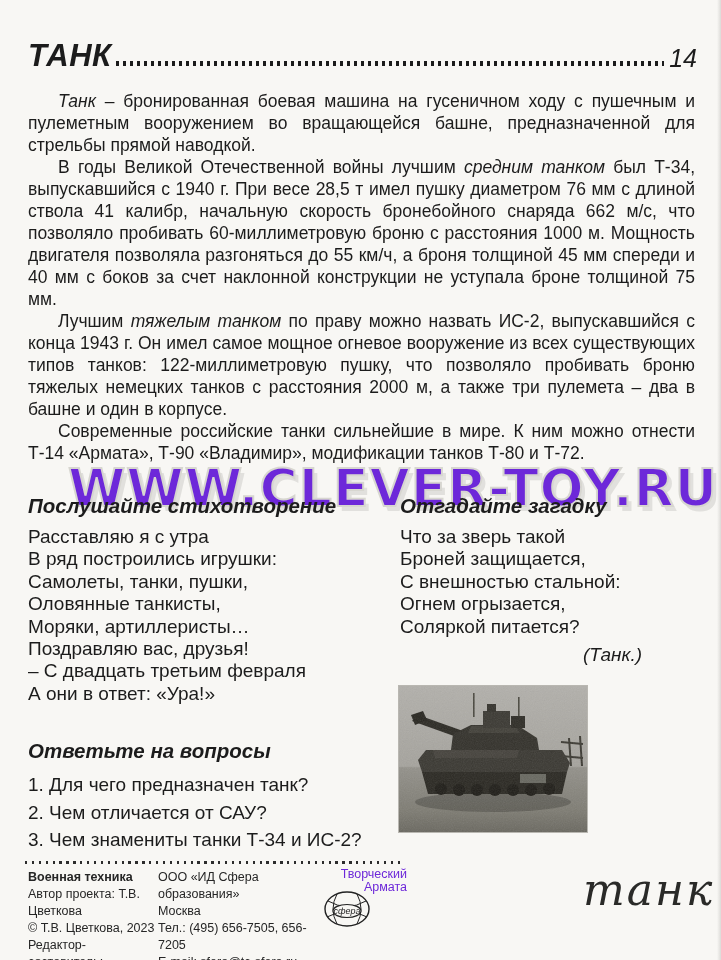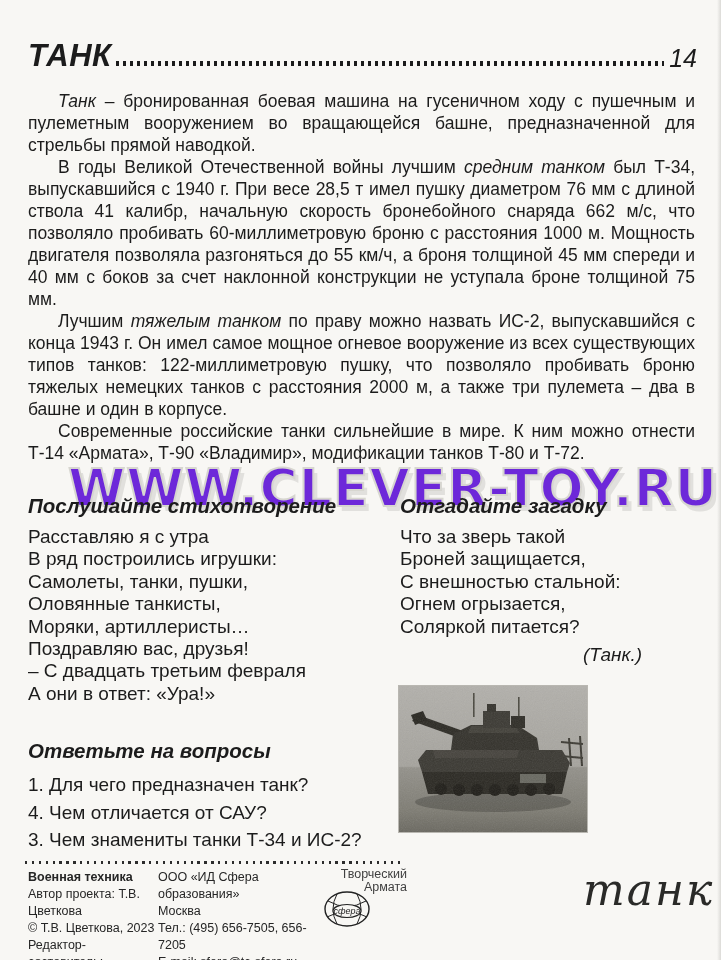--- a/index.html
+++ b/index.html
@@ -29,21 +29,21 @@
   .photo{position:absolute;left:399px;top:686px;width:188px;height:146px;z-index:1;
     outline:1px solid #b9b7b1;}
   .photo svg{display:block;}
   .footer-sep{position:absolute;left:25px;top:861px;width:377px;height:3px;z-index:1;
     background:repeating-linear-gradient(90deg,#2c2c2c 0 2.3px,transparent 2.3px 6.9px);}
   .footer-col{position:absolute;top:869px;z-index:1;font-size:12.5px;line-height:17px;color:#262626;}
   .footer-col .b{font-weight:bold;}
   .fc1{left:28px;width:128px;}
   .fc2{left:158px;width:165px;}
   .logo{position:absolute;left:325px;top:868px;width:82px;height:60px;z-index:1;}
-  .logo-text{font-size:12.5px;line-height:12.5px;text-align:right;color:#404040;}
+  .logo-text{font-size:12.5px;line-height:12.5px;text-align:right;color:#6d28d9;}
   .logo-badge{position:absolute;left:-2px;top:22px;}
   .handwriting{position:absolute;left:583px;top:864px;z-index:1;
     font-family:"DejaVu Serif",serif;font-style:italic;font-weight:normal;
     font-size:44px;color:#2a2a28;letter-spacing:2px;}
   .scan-edge{position:absolute;right:0;top:0;bottom:0;width:4px;z-index:2;
     background:linear-gradient(90deg,rgba(0,0,0,0) 0%,rgba(90,90,85,0.18) 100%);}
   i{font-style:italic;}
 </style>
 </head>
 <body>
@@ -83,21 +83,21 @@
     <div class="line">Броней защищается,</div>
     <div class="line">С внешностью стальной:</div>
     <div class="line">Огнем огрызается,</div>
     <div class="line">Соляркой питается?</div>
     <div class="riddle-answer">(Танк.)</div>
   </div>
 
   <div class="questions-block">
     <div class="sec-header">Ответьте на вопросы</div>
     <div class="line">1. Для чего предназначен танк?</div>
-    <div class="line">4. Чем отличается от САУ?</div>
+    <div class="line">2. Чем отличается от САУ?</div>
     <div class="line">3. Чем знамениты танки Т-34 и ИС-2?</div>
   </div>
 
   <div class="photo">
     <svg width="188" height="146" viewBox="0 0 188 146">
       <defs>
         <linearGradient id="sky" x1="0" y1="0" x2="0" y2="1">
           <stop offset="0" stop-color="#b2b0ab"></stop>
           <stop offset="0.55" stop-color="#a5a39d"></stop>
           <stop offset="0.56" stop-color="#93918a"></stop>

